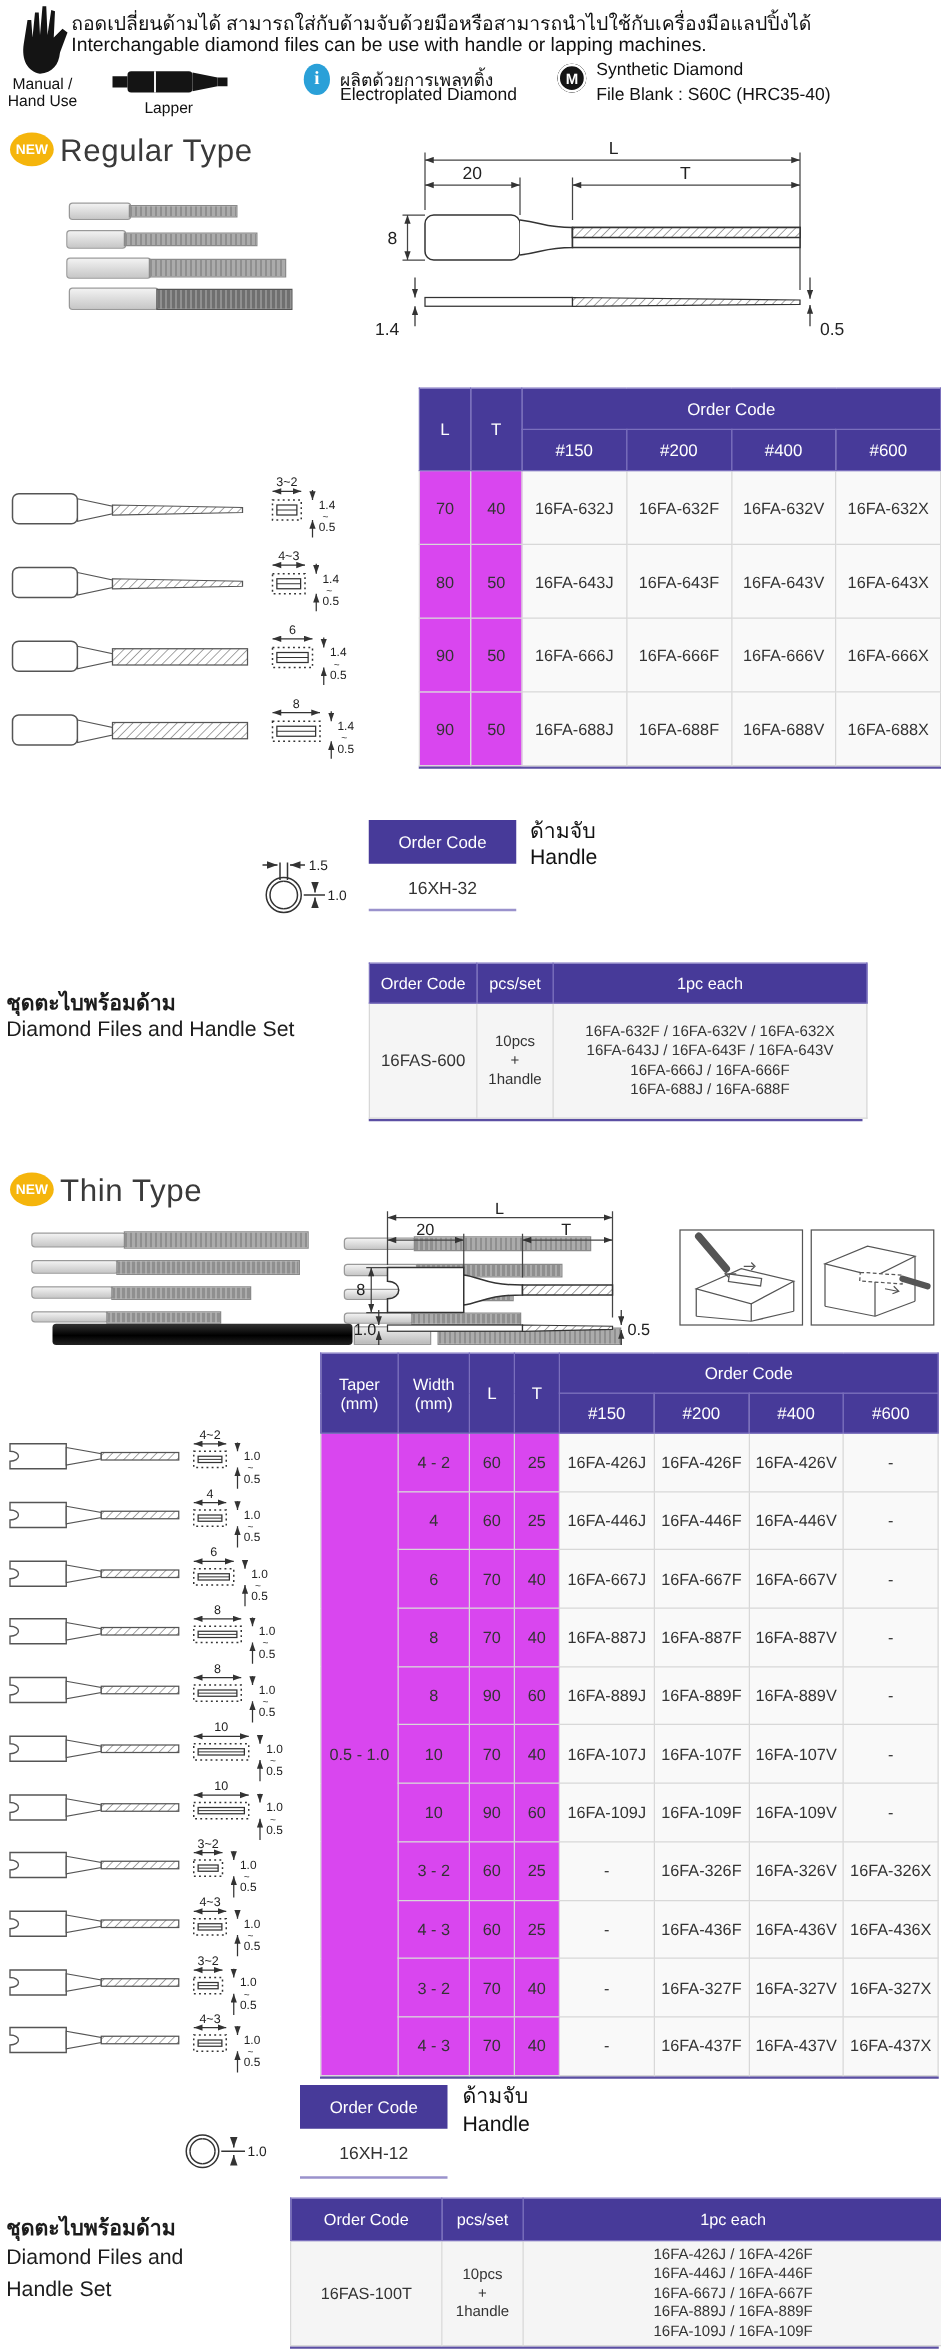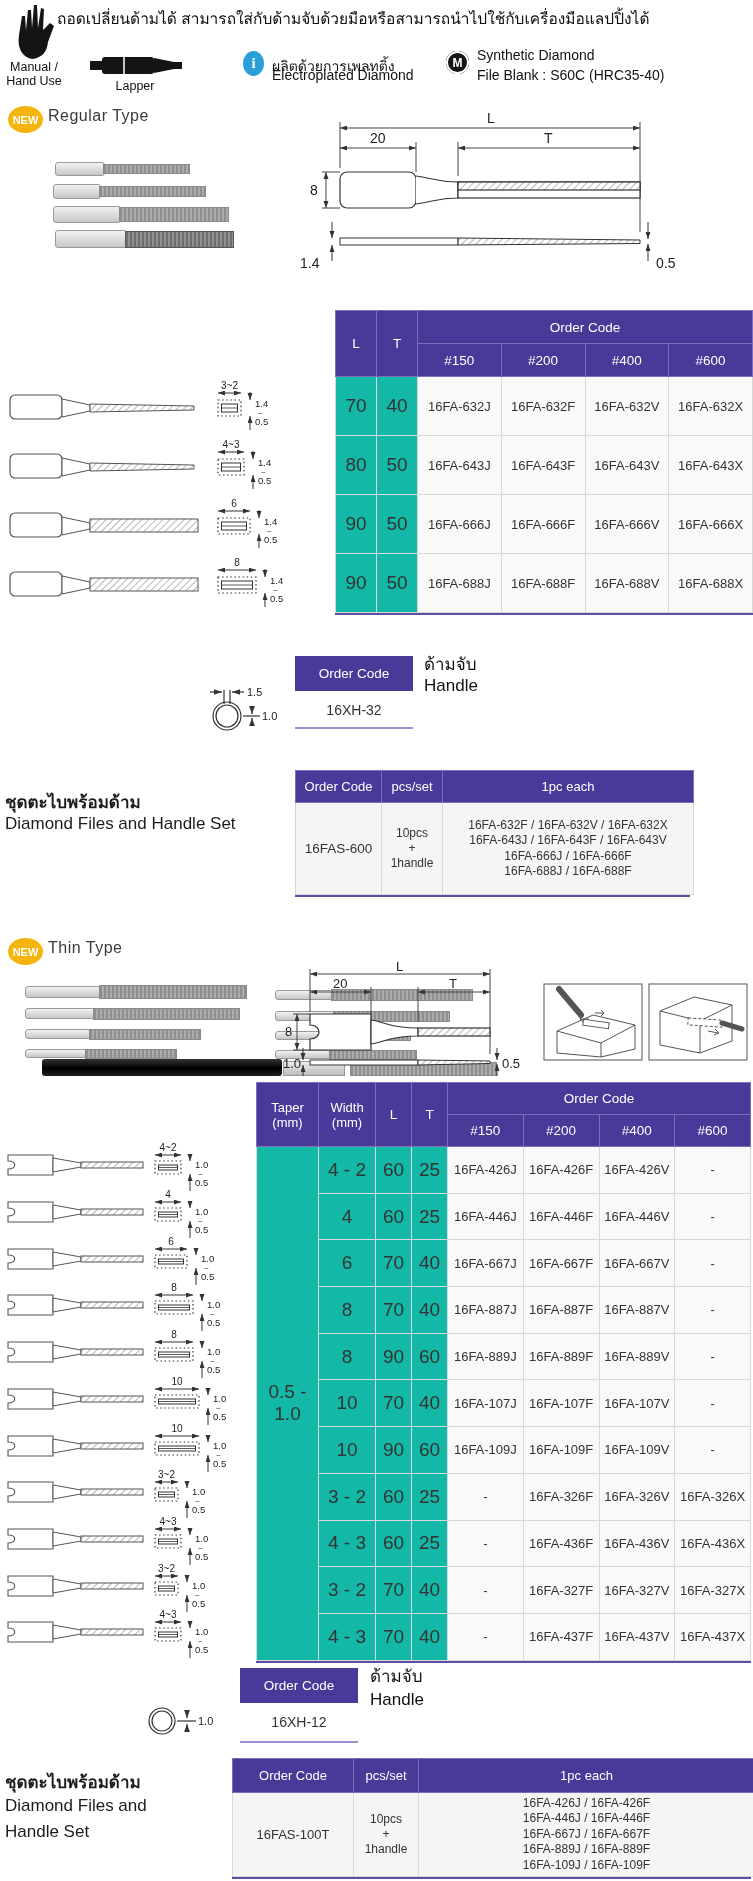--- a/index.html
+++ b/index.html
@@ -1,36 +1,36 @@
 <!DOCTYPE html>
 <html><head>
 <meta charset="utf-8">
 <style>
   html,body{margin:0;padding:0;background:#fff;}
   .page{position:relative;width:753px;height:1881px;background:#fff;overflow:hidden;
         font-family:"Liberation Sans","DejaVu Sans",sans-serif;color:#222;}
   .abs{position:absolute;}
-  .thai{font-family:Liberation Sans, sans-serif;}
+  .thai{font-family:Liberation Serif, serif;}
   .hdr-line{font-size:15.5px;color:#111;white-space:nowrap;}
   .icon-label{font-size:12.5px;color:#111;text-align:center;line-height:14px;}
-  .sec-title{font-size:16px;color:#3a3a3a;letter-spacing:.5px;}
+  .sec-title{font-size:25px;color:#3a3a3a;letter-spacing:.5px;}
   .badge{display:flex;align-items:center;justify-content:center;width:35px;height:27px;
          border-radius:50%;background:#f5b50c;color:#fff;font-weight:bold;font-size:11px;}
   .info-icon{display:flex;align-items:center;justify-content:center;width:21px;height:25px;
          border-radius:50%;background:#2aa0d8;color:#fff;font-weight:bold;font-size:15px;font-family:"Liberation Serif",serif;}
   .m-icon{display:flex;align-items:center;justify-content:center;width:23px;height:23px;
          border-radius:50%;background:#151515;color:#fff;font-weight:bold;font-size:12px;box-shadow:inset 0 0 0 2px #fff,inset 0 0 0 3px #151515;}
   .small2{font-size:14px;color:#111;line-height:18px;white-space:nowrap;}
   
   table.main{border-collapse:collapse;table-layout:fixed;width:100%;}
   table.main th{background:#473a99;color:#fff;font-weight:normal;font-size:13.5px;
                 border:1px solid #7a6fbd;padding:0;}
   table.main td{border:1px solid #d8d8d8;background:#f9f9f9;text-align:center;
                 font-size:13px;color:#333;padding:0;}
-  table.main td.num{background:#14b8a6;font-size:19px;margin-top:40px;}
+  table.main td.num{background:#d946ef;font-size:13px;margin-top:40px;}
   .tbl-wrap{border-bottom:2px solid #5b4fa3;}
   
   table.set{border-collapse:collapse;table-layout:fixed;width:100%;}
   table.set th{background:#473a99;color:#fff;font-weight:normal;font-size:13px;border:1px solid #7a6fbd;padding:0;}
   table.set td{border:1px solid #d8d8d8;background:#f5f5f5;text-align:center;font-size:12px;color:#333;padding:2px 0;}
   .set-label-thai{font-size:17px;font-weight:bold;color:#1c1c1c;}
   .set-label-eng{font-size:17px;color:#1c1c1c;}
   .order-box{display:flex;align-items:center;justify-content:center;background:#473a99;color:#fff;font-size:13.5px;}
   .code-text{font-size:14px;color:#333;text-align:center;}
   .underline{background:#9a92cc;height:2px;}
@@ -68,20 +68,21 @@
 
   <svg class="abs" style="left:8px;top:2px" width="52" height="58" viewBox="0 0 52 58">
     <path fill="#141414" d="M24,57 C14,55 9,46 11,33 L14,14 L17,14 L18,28 L20,8 L23,8 L24,26 L26,3 L29,3 L30,26 L33,6 L36,7 L35,28 L42,21 L46,24 L40,40 C39,50 34,56 24,57 Z"></path>
   </svg>
   <div class="abs icon-label" style="left:0px;top:60px;width:68px">
     <div>Manual /</div>
     <div>Hand Use</div>
   </div>
 
   <div class="abs hdr-line thai" style="left:57px;top:6px">ถอดเปลี่ยนด้ามได้ สามารถใส่กับด้ามจับด้วยมือหรือสามารถนำไปใช้กับเครื่องมือแลปปิ้งได้</div>
+  <div class="abs hdr-line" style="left:57px;top:28px">Interchangable diamond files can be use with handle or lapping machines.</div>
 
   <svg class="abs" style="left:84px;top:55px" width="102" height="22" viewBox="0 0 102 22">
     <rect x="6" y="6" width="12" height="9" fill="#141414"></rect>
     <rect x="18" y="2" width="52" height="17" rx="3" fill="#141414"></rect>
     <polygon points="70,3 90,7 90,14 70,18" fill="#141414"></polygon>
     <rect x="90" y="7" width="8" height="7" fill="#141414"></rect>
     <line x1="40" y1="2" x2="40" y2="19" stroke="#fff" stroke-width="1.5"></line>
   </svg>
   <div class="abs icon-label" style="left:90px;top:79px;width:90px">Lapper</div>
 

